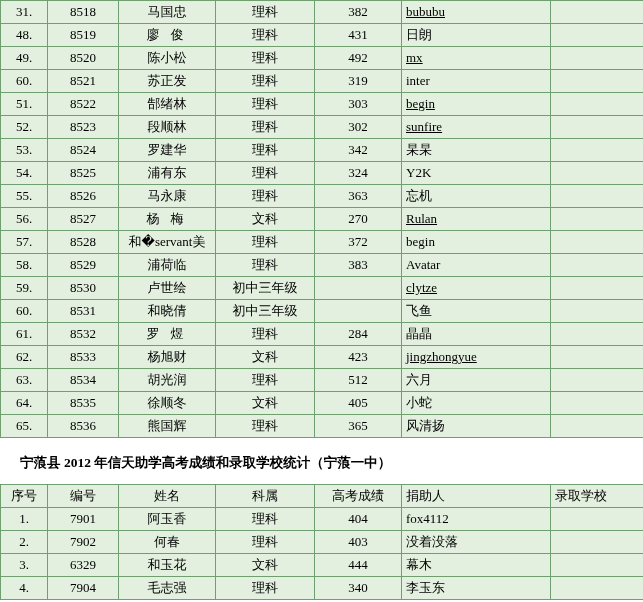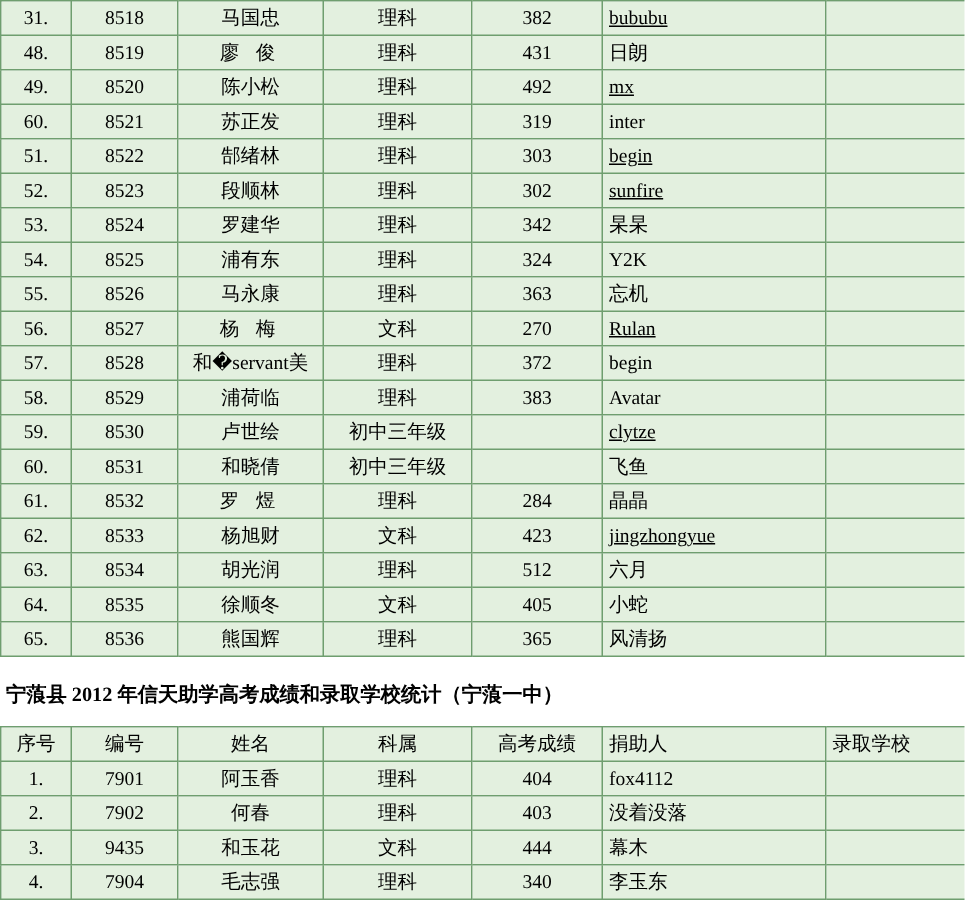--- a/index.html
+++ b/index.html
@@ -59,21 +59,21 @@
     background: #ffffff;
   }
   .caption-row {
     height: 24px;
     background: #ffffff;
   }
   .caption {
     font-size: 13.5px;
     font-weight: bold;
     color: #000000;
-    padding-left: 4px;
+    padding-left: 20px;
     white-space: nowrap;
   }
   .sec2 {
     margin-top: 6px;
   }
 </style>
 </head>
 <body>
 
 <div class="sheet">
@@ -286,21 +286,21 @@
         <td class="c-idx">2.</td>
         <td class="c-code">7902</td>
         <td class="c-name">何春</td>
         <td class="c-sub">理科</td>
         <td class="c-score">403</td>
         <td class="c-donor">没着没落</td>
         <td class="c-school"></td>
       </tr>
       <tr>
         <td class="c-idx">3.</td>
-        <td class="c-code">9435</td>
+        <td class="c-code">6329</td>
         <td class="c-name">和玉花</td>
         <td class="c-sub">文科</td>
         <td class="c-score">444</td>
         <td class="c-donor">幕木</td>
         <td class="c-school"></td>
       </tr>
       <tr>
         <td class="c-idx">4.</td>
         <td class="c-code">7904</td>
         <td class="c-name">毛志强</td>

